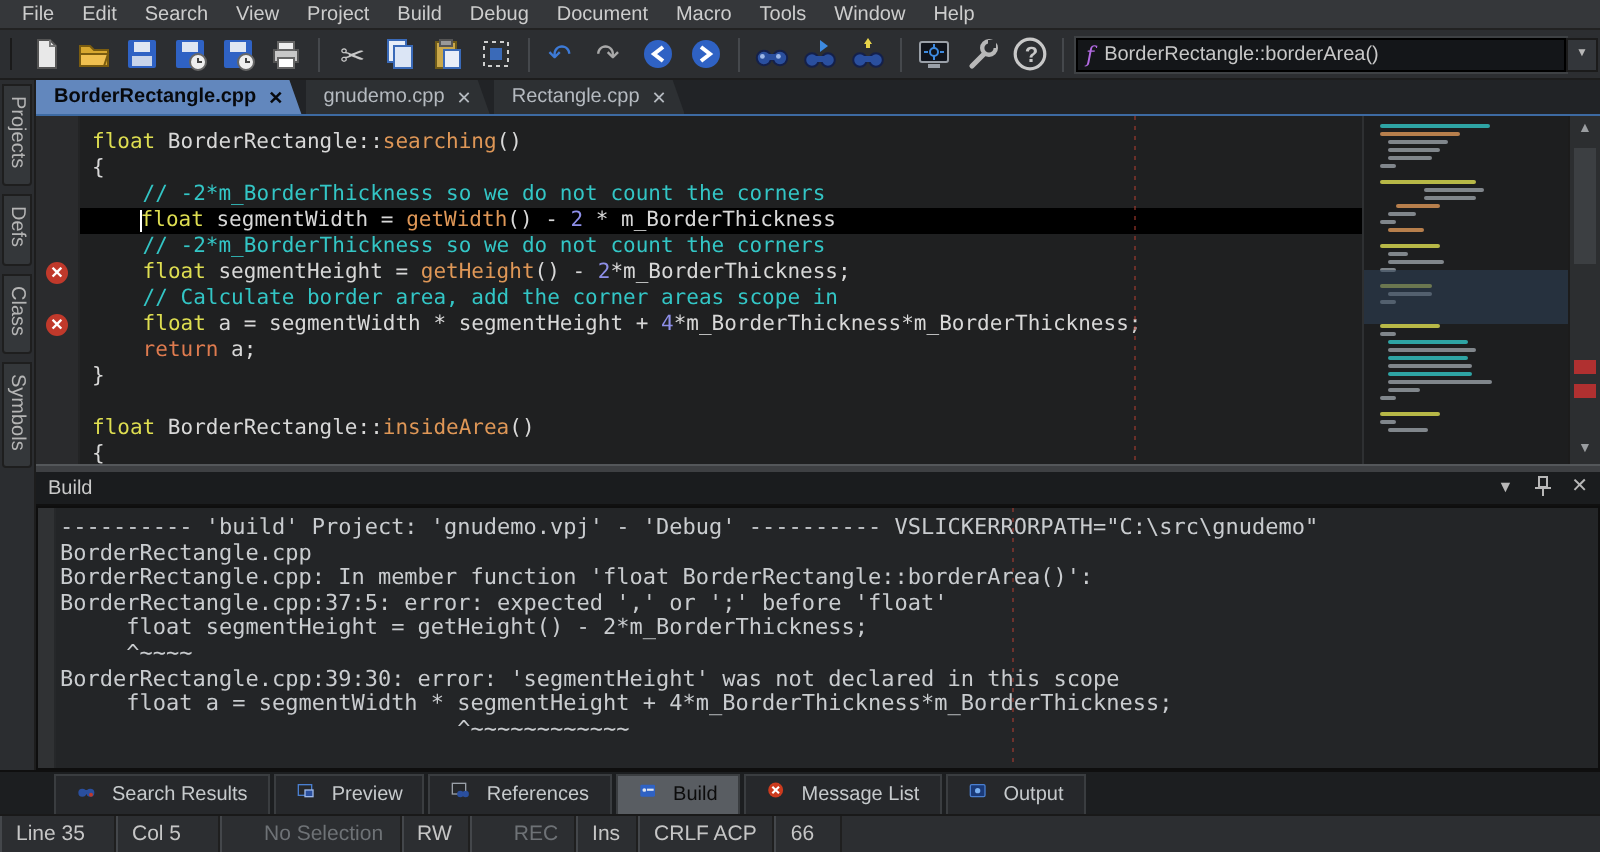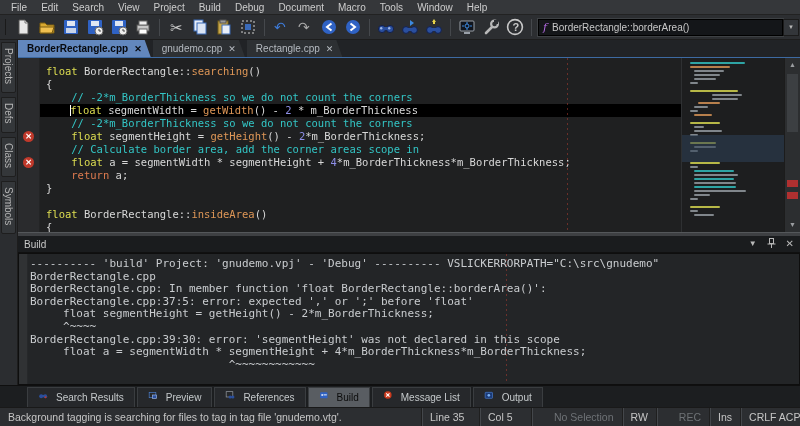--- a/index.html
+++ b/index.html
@@ -471,21 +471,20 @@
           <svg width="13" height="12" viewBox="0 0 18 18">
             <rect x="1" y="2" width="11" height="9" rx="1" fill="#1a3a78" stroke="#4a7fd0"></rect>
             <circle cx="6.5" cy="6.5" r="2" fill="#7ab0f0"></circle>
           </svg>
         </span>
         <span>Output</span>
       </div>
     </div>
 
   <div class="statusbar">
-    <div class="sb-cell sb-msg">Background tagging is searching for files to tag in tag file 'gnudemo.vtg'.</div>
     <div class="sb-cell" style="flex:0 0 58px;">Line 35</div>
     <div class="sb-cell" style="flex:0 0 52px;">Col 5</div>
     <div class="sb-cell dim" style="flex:0 0 76px;">No Selection</div>
     <div class="sb-cell">RW</div>
     <div class="sb-cell dim">REC</div>
     <div class="sb-cell">Ins</div>
     <div class="sb-cell">CRLF ACP</div>
     <div class="sb-cell" style="flex:0 0 34px;">66</div>
 
   </div>

